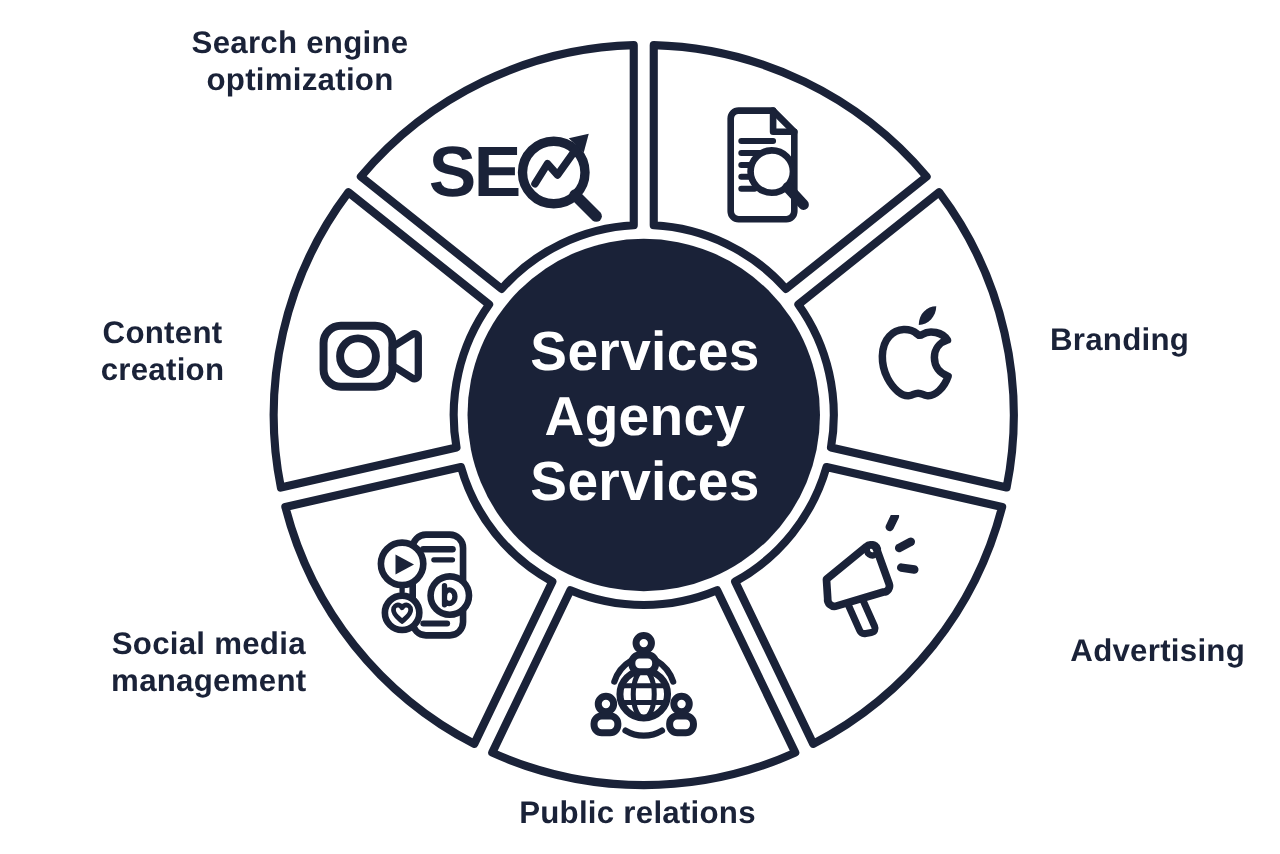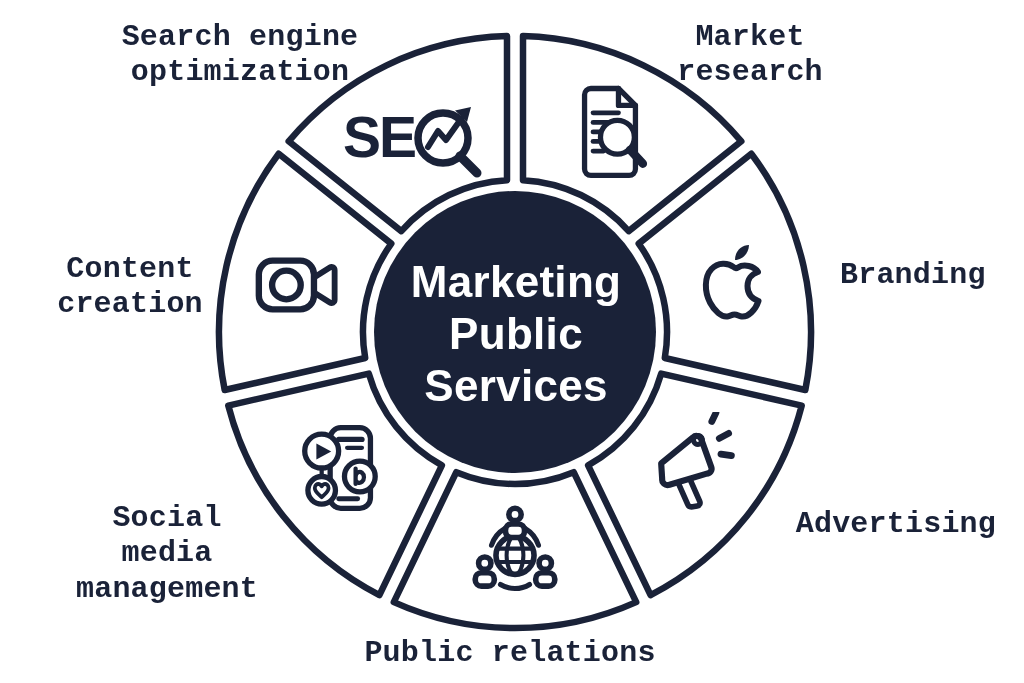--- a/index.html
+++ b/index.html
@@ -3,22 +3,22 @@
 <meta charset="utf-8">
 <style>
   :root { --navy:#1a2238; }
   html,body{margin:0;padding:0;background:#fff;}
   #stage{
     position:relative;width:1024px;height:683px;overflow:hidden;background:#fff;
     font-family:"Liberation Sans","DejaVu Sans",sans-serif;
   }
   #wheel{position:absolute;left:0;top:0;color:var(--navy);}
   .seg-label{
-    position:absolute;font-weight:700;font-size:30px;line-height:1.18;
-    color:var(--navy);text-align:center;letter-spacing:.2px;font-family:Liberation Mono, monospace;
+    position:absolute;font-weight:700;font-size:25px;line-height:1.18;
+    color:var(--navy);text-align:center;letter-spacing:.2px;
   }
   #label-seo{left:95px;top:20px;width:290px;}
   #label-mr{left:662px;top:20px;width:176px;}
   #label-branding{left:840px;top:258px;width:186px;text-align:left;}
   #label-adv{left:786px;top:507px;width:210px;text-align:right;}
   #label-pr{left:360px;top:636px;width:300px;}
   #label-smm{left:72px;top:501px;width:190px;}
   #label-cc{left:46px;top:252px;width:168px;}
   #center-title{
     position:absolute;left:380px;top:256px;width:272px;text-align:center;
@@ -138,22 +138,21 @@
         <use href="#market-research-icon" x="557" y="80" width="106" height="106"></use>
         <use href="#branding-icon" x="678" y="236" width="100" height="100"></use>
         <use href="#advertising-icon" x="631" y="412" width="112" height="112"></use>
         <use href="#public-relations-icon" x="459" y="496" width="112" height="112"></use>
         <use href="#social-media-icon" x="292" y="415" width="106" height="106"></use>
         <use href="#content-creation-icon" x="244" y="232" width="106" height="106"></use>
         <use href="#seo-icon" x="343" y="78" width="150" height="104"></use>
       </g>
   </svg>
 
-  <div id="center-title">Marketing Public Services</div>
+  <div id="center-title">Services Agency Services</div>
 
   <div id="label-seo" class="seg-label">Search engine optimization</div>
-  <div id="label-mr" class="seg-label">Market research</div>
   <div id="label-branding" class="seg-label">Branding</div>
   <div id="label-adv" class="seg-label">Advertising</div>
   <div id="label-pr" class="seg-label">Public relations</div>
   <div id="label-smm" class="seg-label">Social media management</div>
   <div id="label-cc" class="seg-label">Content creation</div>
 </div>
 
 </body></html>

